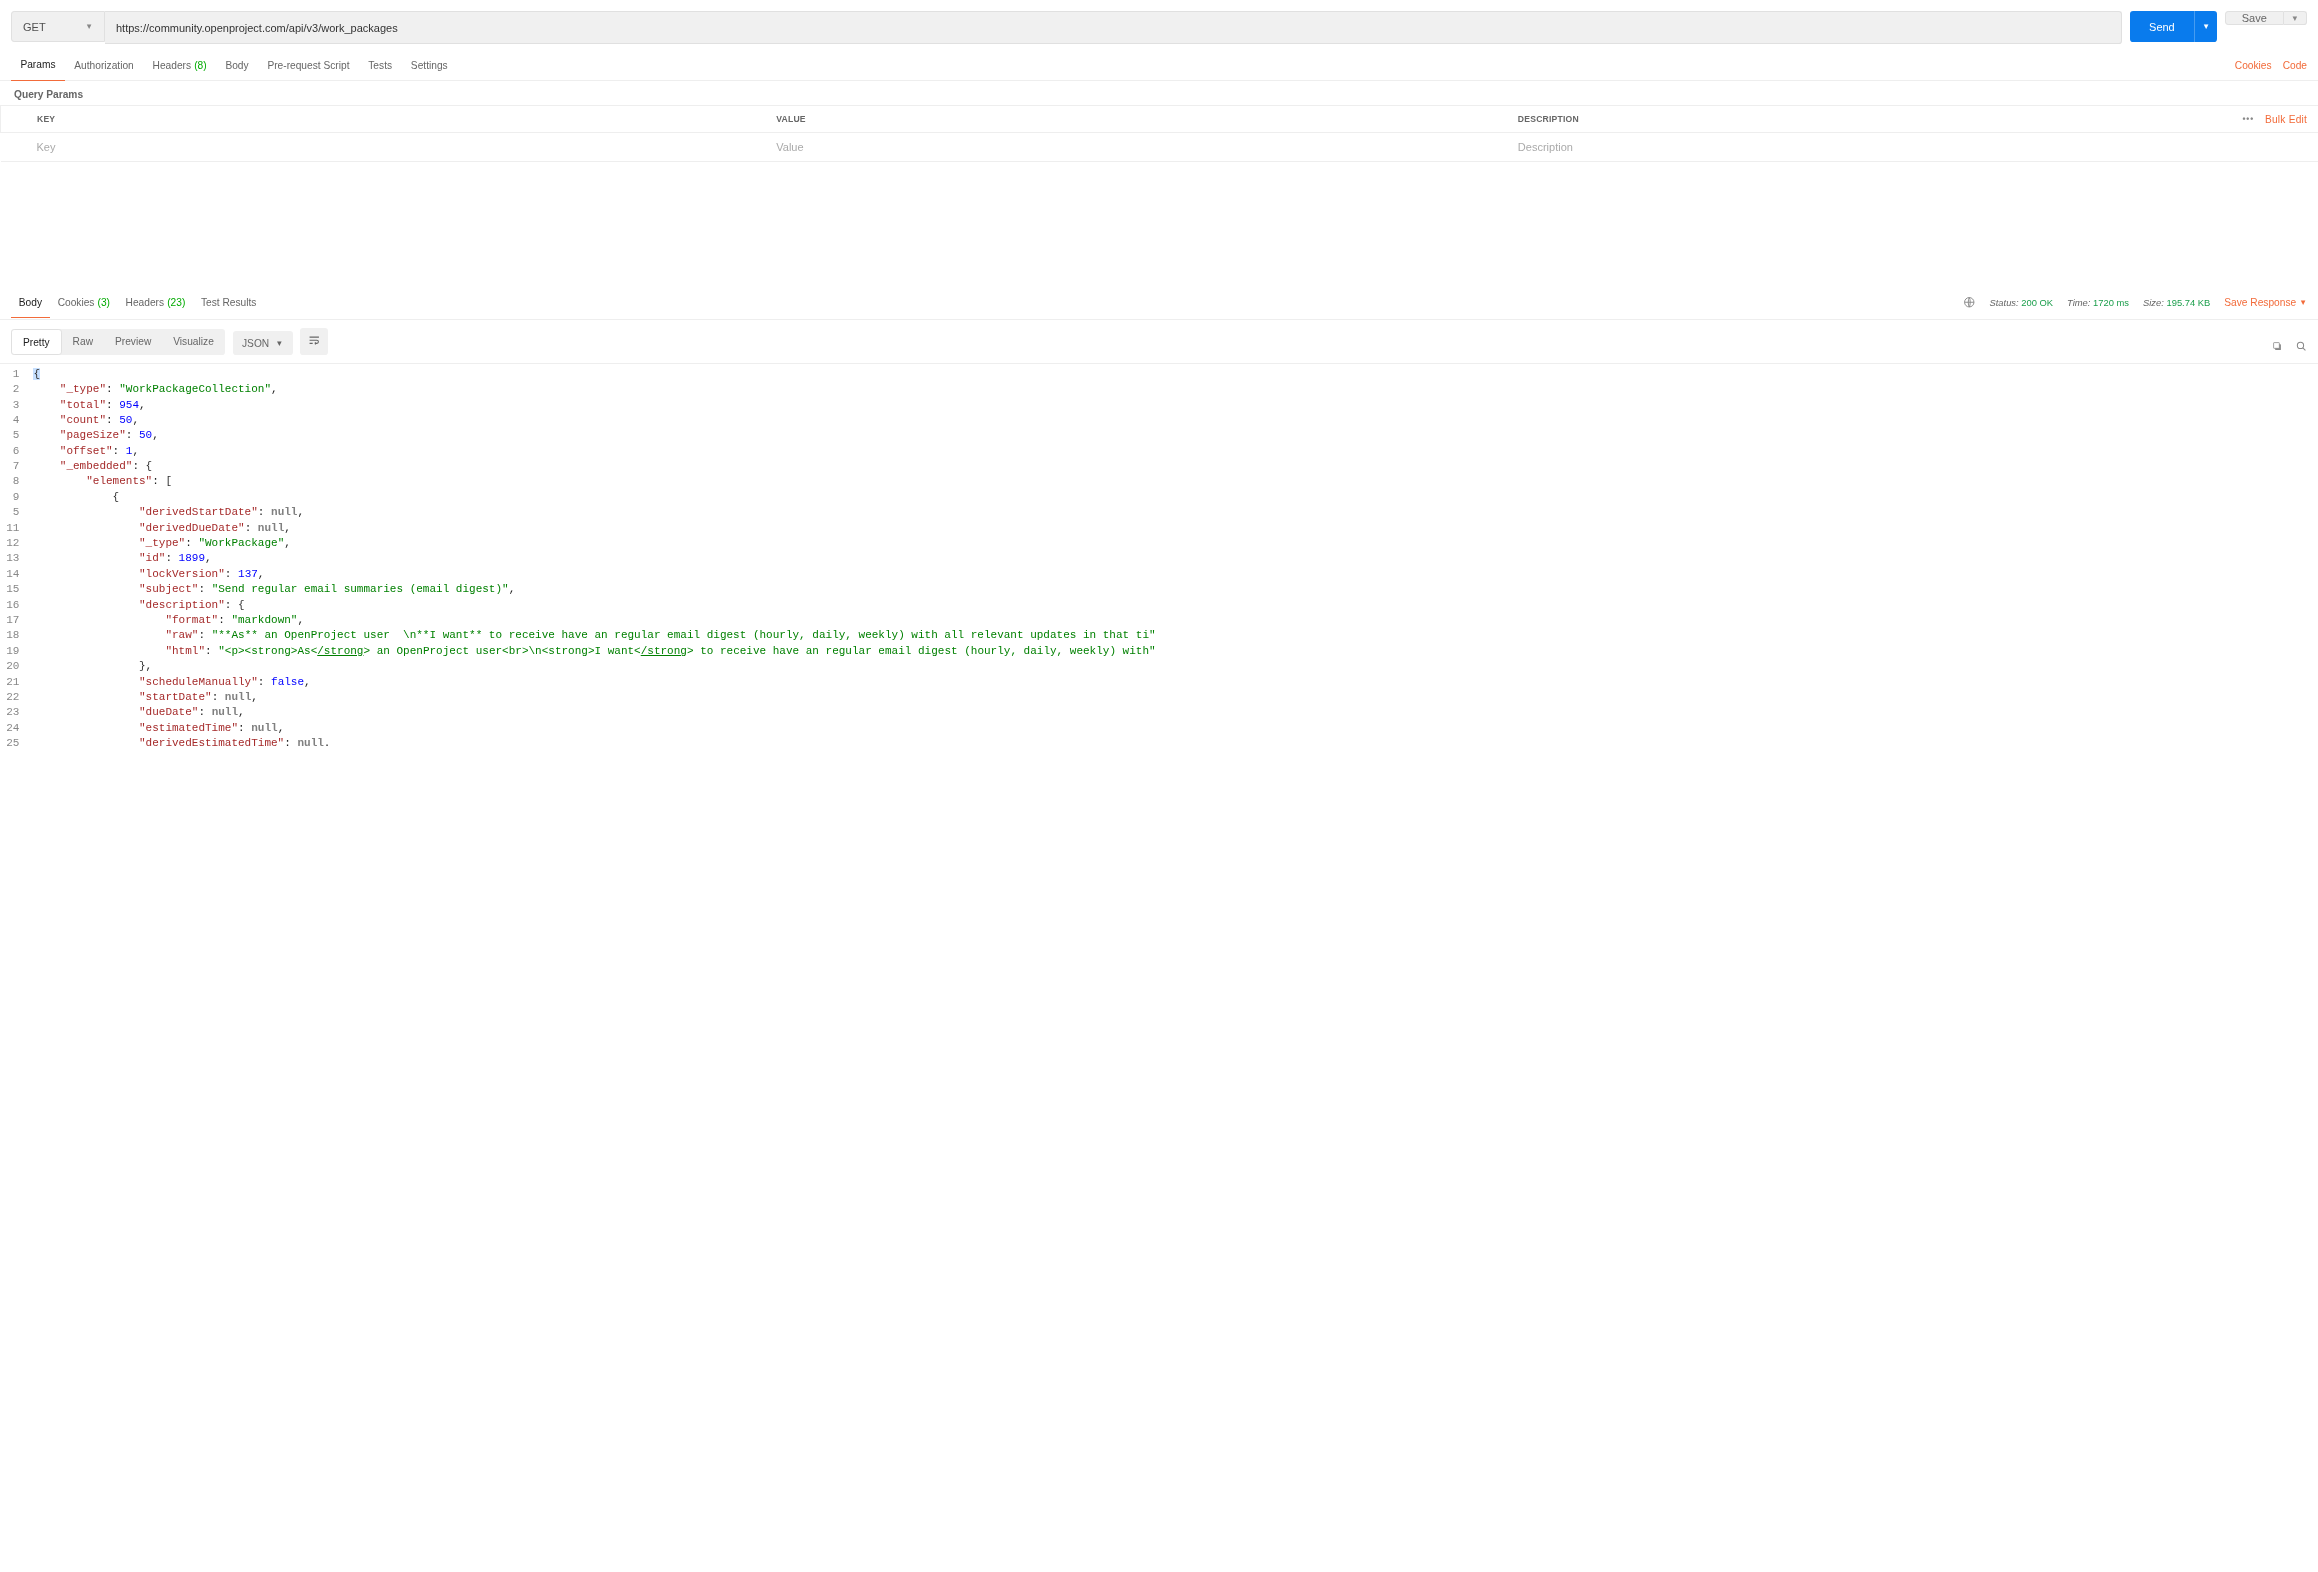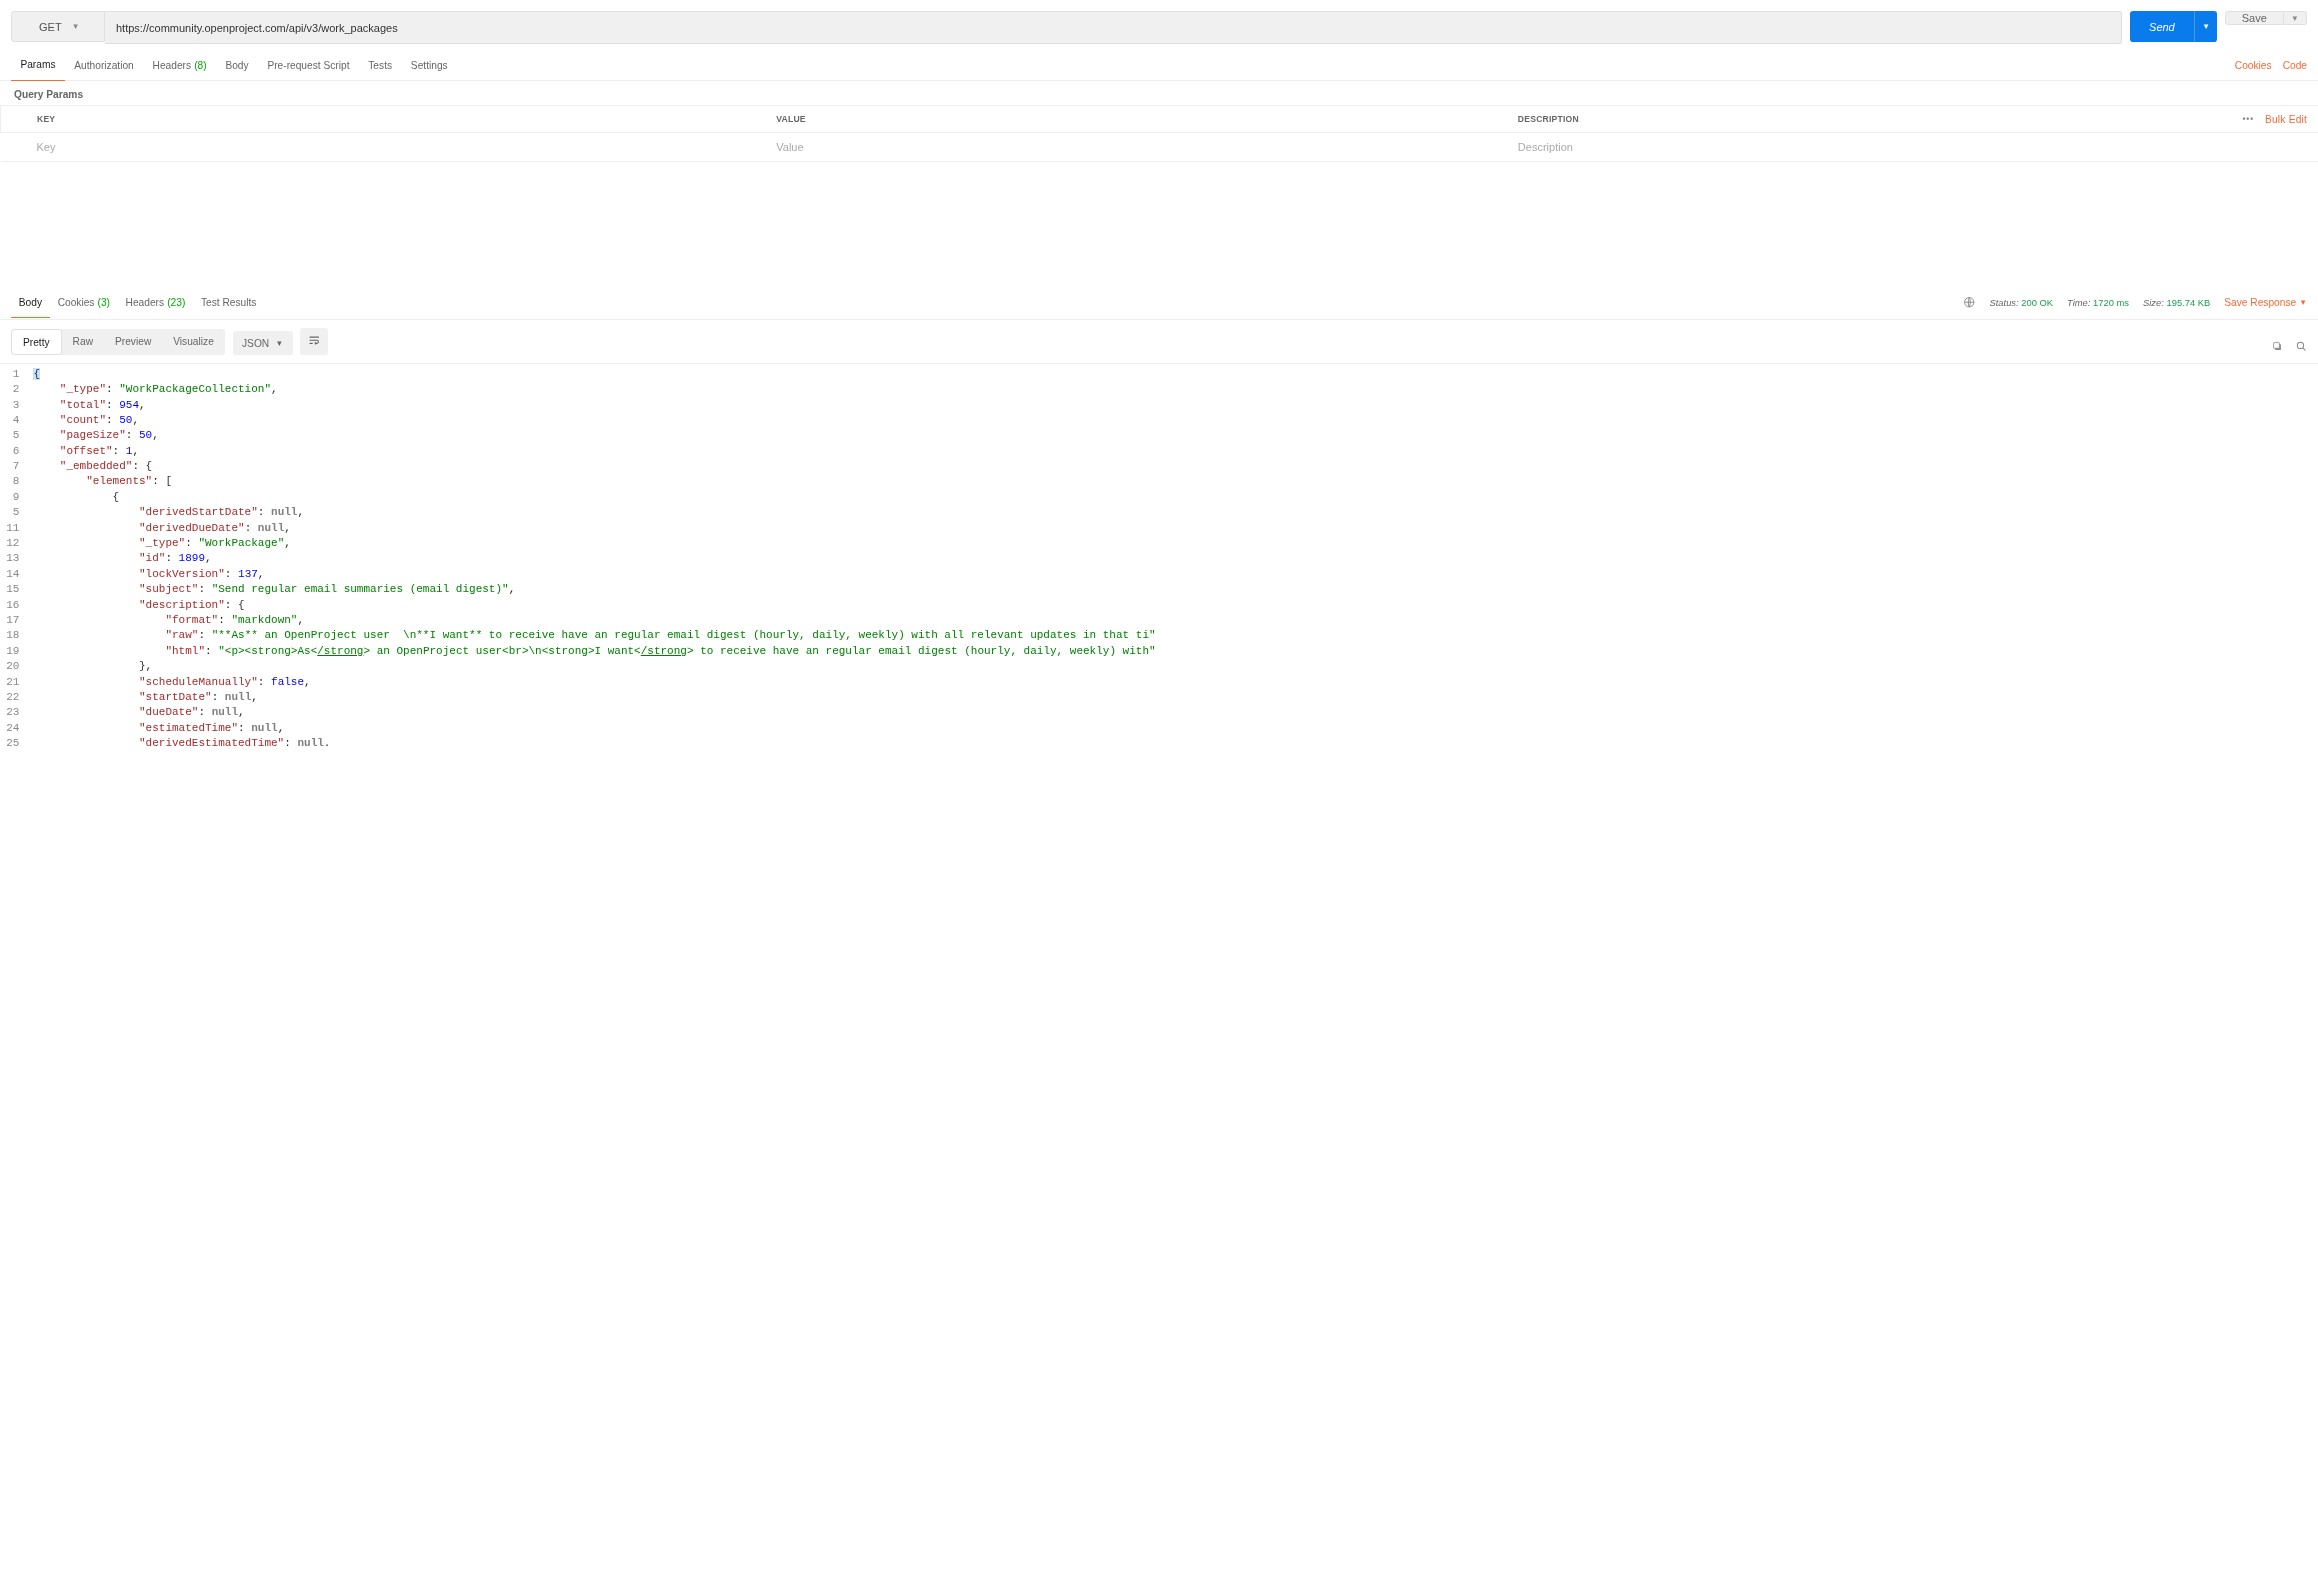--- a/index.html
+++ b/index.html
@@ -1,22 +1,22 @@
 <!DOCTYPE html>
 <html style="font-size:12.5px"><head>
 <meta charset="utf-8">
 <style>
 * { box-sizing: border-box; margin: 0; padding: 0; }
 body { font-family: -apple-system, BlinkMacSystemFont, "Segoe UI", Arial, sans-serif; font-size: 10.2px; color: #212121; background: #fff; }
 .top-bar { display: flex; gap: 7.8px; padding: 11px 11px 6.3px 11px; align-items: stretch; }
-.method-select { display: flex; align-items: center; justify-content: space-between; width: 94px; background: #f0f0f0; border: 0.8px solid #e0e0e0; border-radius: 3.1px 0 0 3.1px; padding: 0 27px; height: 31px; color: #505050; font-size: 11px; gap: 10px; }
+.method-select { display: flex; align-items: center; justify-content: space-between; width: 94px; background: #f0f0f0; border: 0.8px solid #e0e0e0; border-radius: 3.1px 0 0 3.1px; padding: 0 11px; height: 31px; color: #505050; font-size: 11px; gap: 10px; }
 .method-select .caret { font-size: 7.8px; color: #888; }
 .url-input { flex: 1; height: 33px; background: #f0f0f0; border: 0.8px solid #e0e0e0; border-left: none; border-radius: 0 3.1px 3.1px 0; padding: 0 11px; display: flex; align-items: center; font-size: 11px; color: #333; margin-left: -7.8px; }
 .send-group { display: flex; height: 31px; }
-.send-btn { background: #097BED; color: #fff; border: none; padding: 0 19px; border-radius: 3.1px 0 0 3.1px; font-size: 11px; font-weight: 500; font-style: italic; }
+.send-btn { background: #097BED; color: #fff; border: none; padding: 0 19px; border-radius: 3.1px 0 0 3.1px; font-size: 11px; font-weight: 500; }
 .send-caret { background: #097BED; color: #fff; border: none; border-left: 0.8px solid rgba(255,255,255,.25); width: 23.5px; border-radius: 0 3.1px 3.1px 0; font-size: 7.8px; }
 .save-group { display: flex; height: 14px; }
 .save-btn { background: #f0f0f0; border: 0.8px solid #e0e0e0; color: #666; padding: 0 15.7px; border-radius: 3.1px 0 0 3.1px; font-size: 11px; }
 .save-caret { background: #f0f0f0; border: 0.8px solid #e0e0e0; border-left: none; width: 23.5px; border-radius: 0 3.1px 3.1px 0; font-size: 7.8px; color: #888; }
 .tabs { display: flex; align-items: center; padding: 0 11px; border-bottom: 0.8px solid #eee; height: 31px; }
 .tab { padding: 0 9.4px; height: 31px; display: flex; align-items: center; color: #666; font-size: 10.2px; cursor: pointer; gap: 3.1px; }
 .tab.active { color: #212121; border-bottom: 1.6px solid #F26B3A; font-weight: 500; }
 .tab .count { color: #0a0; }
 .tabs-right { margin-left: auto; display: flex; gap: 11px; }
 .tabs-right span { color: #F26B3A; font-size: 10.2px; cursor: pointer; }

